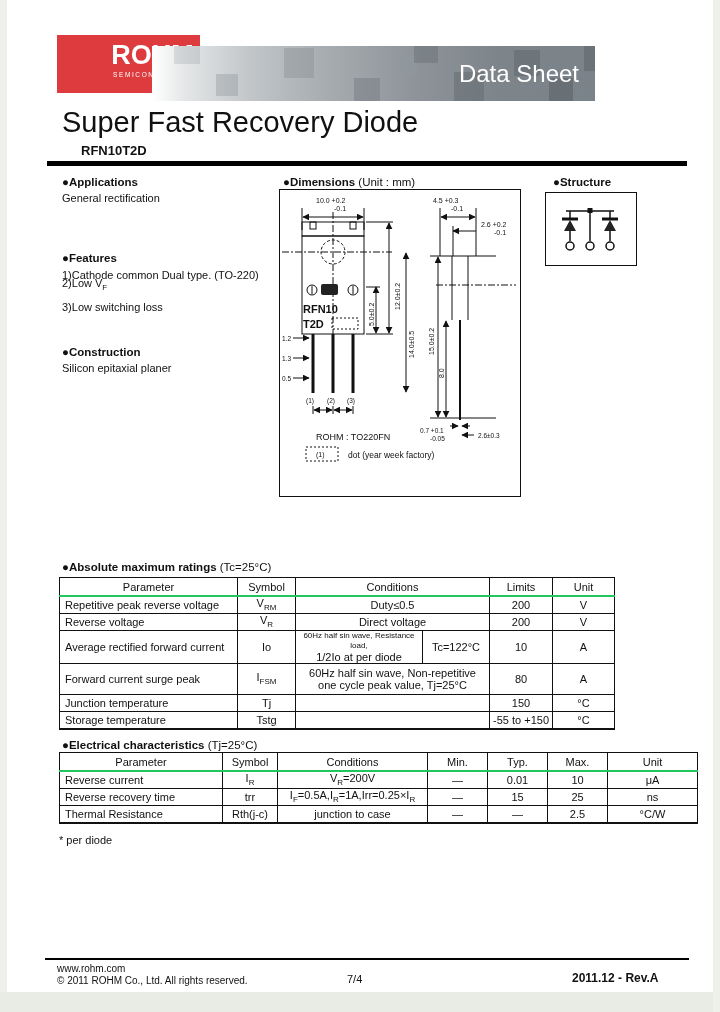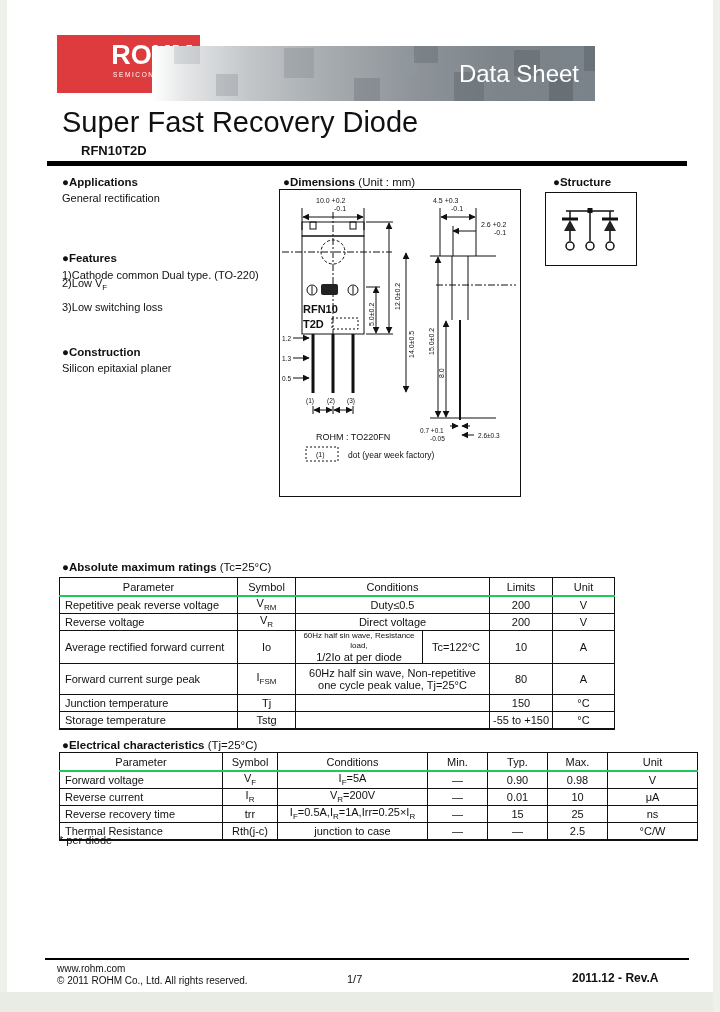--- a/index.html
+++ b/index.html
@@ -282,29 +282,20 @@
         <tr class="hrow">
       <td>Parameter</td>
       <td>Symbol</td>
       <td>Conditions</td>
       <td>Min.</td>
       <td>Typ.</td>
       <td>Max.</td>
       <td>Unit</td>
     </tr>
     <tr class="r16">
-      <td class="pl">Forward voltage</td>
-      <td><span>V</span><sub>F</sub></td>
-      <td><span>I</span><sub>F</sub><span>=5A</span></td>
-      <td>—</td>
-      <td>0.90</td>
-      <td>0.98</td>
-      <td>V</td>
-    </tr>
-    <tr class="r16">
       <td class="pl">Reverse current</td>
       <td><span>I</span><sub>R</sub></td>
       <td><span>V</span><sub>R</sub><span>=200V</span></td>
       <td>—</td>
       <td>0.01</td>
       <td>10</td>
       <td>μA</td>
     </tr>
     <tr class="r16">
       <td class="pl">Reverse recovery time</td>
@@ -324,18 +315,18 @@
       <td>2.5</td>
       <td>°C/W</td>
     </tr>
   </tbody>
     </table>
   <div class="abs foot" style="left:52px;top:834px">* per diode</div>
 
   <div class="abs frule"></div>
   <div class="abs f10" style="left:50px;top:963px">www.rohm.com</div>
   <div class="abs f10" style="left:50px;top:975px">© 2011  ROHM Co., Ltd. All rights reserved.</div>
-  <div class="abs" style="left:340px;top:973px;font-size:11px">1/7</div>
+  <div class="abs" style="left:340px;top:973px;font-size:11px">7/4</div>
   <div class="abs" style="left:565px;top:971px;font-size:12px;font-weight:bold">2011.12 -  Rev.A</div>
 
 </div>
 <div class="abs edge-b"></div>
 <div class="abs edge-r"></div>
 
 </body></html>

